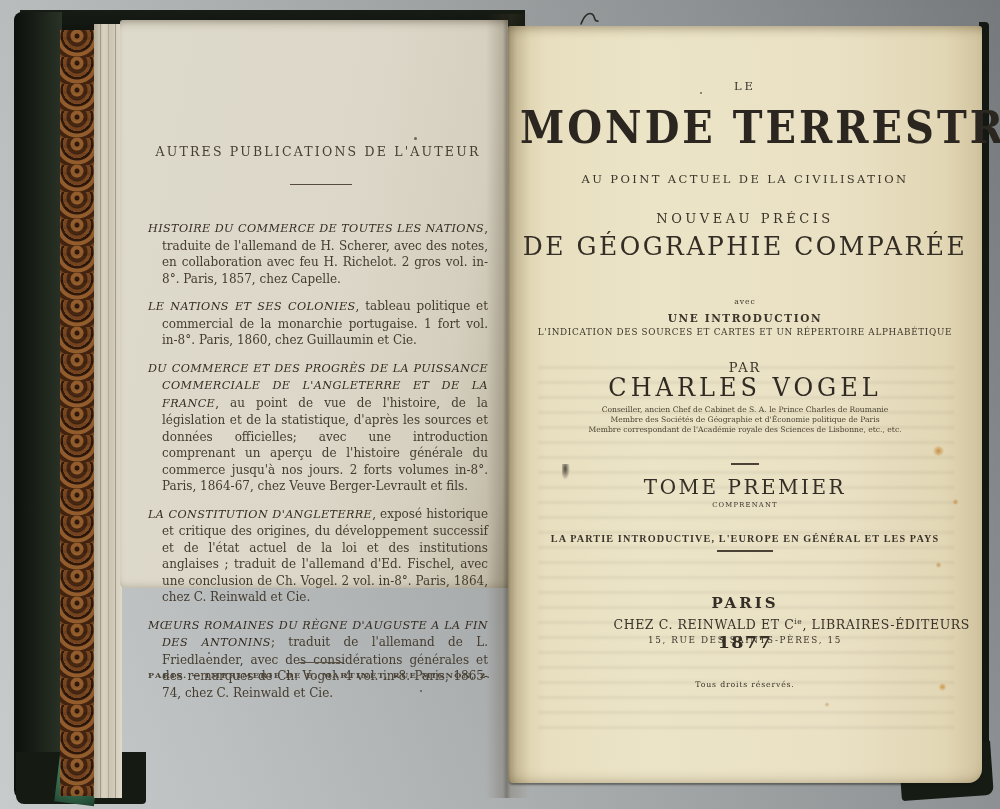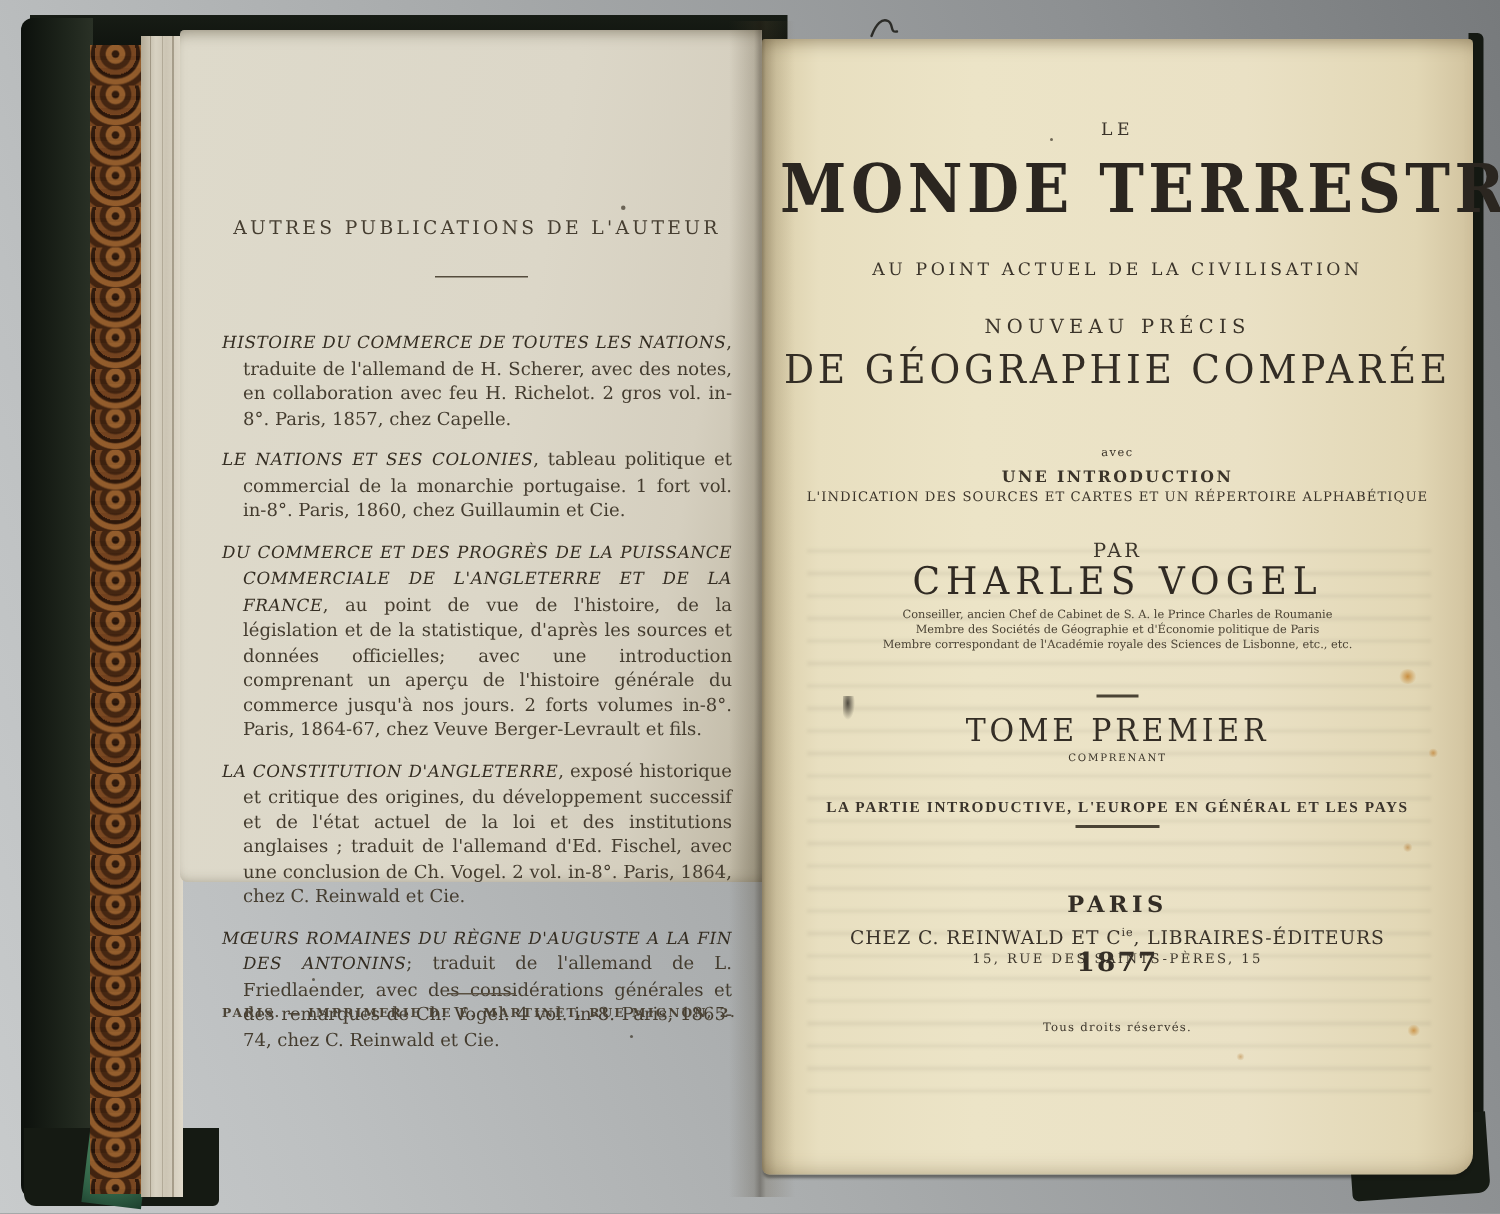--- a/index.html
+++ b/index.html
@@ -70,21 +70,21 @@
   .rp-par{top:334px;left:0;width:100%;font-size:13px;letter-spacing:2px;}
   .rp-author{top:347px;left:0;width:100%;font-size:24px;letter-spacing:4px;color:#2f2922;transform:scaleY(1.06);transform-origin:50% 0;white-space:nowrap;}
   .rp-creds{top:379px;left:0;width:100%;font-size:7.6px;line-height:10px;color:#4a4234;}
   .rp-tome-rule{top:437px;left:211px;width:28px;height:1.5px;background:#4a4335;}
   .rp-tome{top:448px;left:0;width:100%;font-size:20px;letter-spacing:2.5px;color:#332d25;transform:scaleY(1.05);transform-origin:50% 0;}
   .rp-compr{top:475px;left:0;width:100%;font-size:6.8px;letter-spacing:1.2px;}
   .rp-contents{top:486px;left:0;width:100%;font-family:Liberation Serif, serif;
     font-size:10.2px;font-weight:bold;letter-spacing:1.1px;line-height:14.5px;color:#3a332b;margin-top:20px;}
   .rp-rule2{top:524px;left:197px;width:56px;height:2px;background:#4a4335;}
   .rp-paris{top:568px;left:0;width:100%;font-size:15px;font-weight:bold;letter-spacing:3px;color:#332d25;}
-  .rp-pub{top:591px;left:0;width:100%;font-size:12.5px;letter-spacing:.6px;color:#383128;white-space:nowrap;}
+  .rp-pub{top:591px;left:0;width:100%;font-size:12.5px;letter-spacing:.6px;color:#383128;white-space:nowrap;text-align:right;}
   .rp-pub sup{position:static;font-size:7.5px;}
   .rp-addr{top:609px;left:0;width:100%;font-size:8.8px;letter-spacing:1.6px;}
   .rp-year{top:606px;left:0;width:100%;font-size:17.5px;font-weight:bold;letter-spacing:1.5px;color:#332d25;}
   .rp-rights{top:654px;left:0;width:100%;font-size:7.8px;letter-spacing:.8px;}
 
   
   .showthrough{left:30px;top:340px;width:416px;height:370px;pointer-events:none;filter:blur(1.1px);opacity:.55;
     background:repeating-linear-gradient(180deg, rgba(118,110,92,.17) 0 3px, rgba(118,110,92,0) 3px 15px);}
   .spot{border-radius:50%;pointer-events:none;}
   .spot.s1{left:932px;top:446px;width:13px;height:10px;background:radial-gradient(circle,rgba(196,130,44,.85),rgba(196,130,44,0) 70%);}

